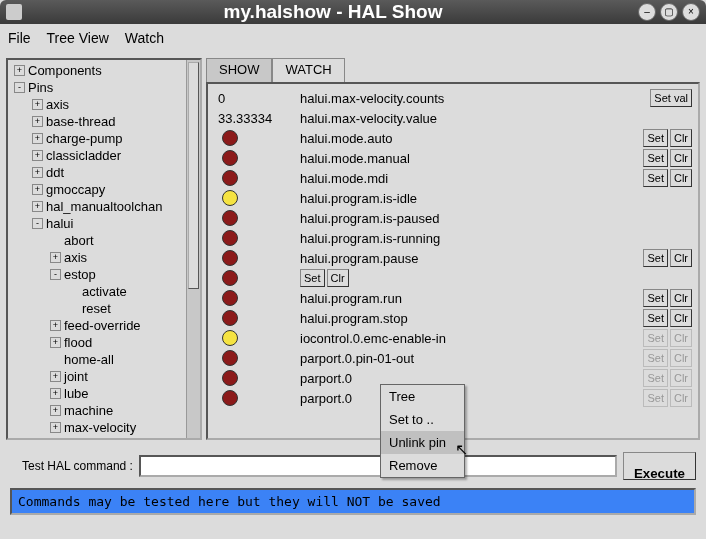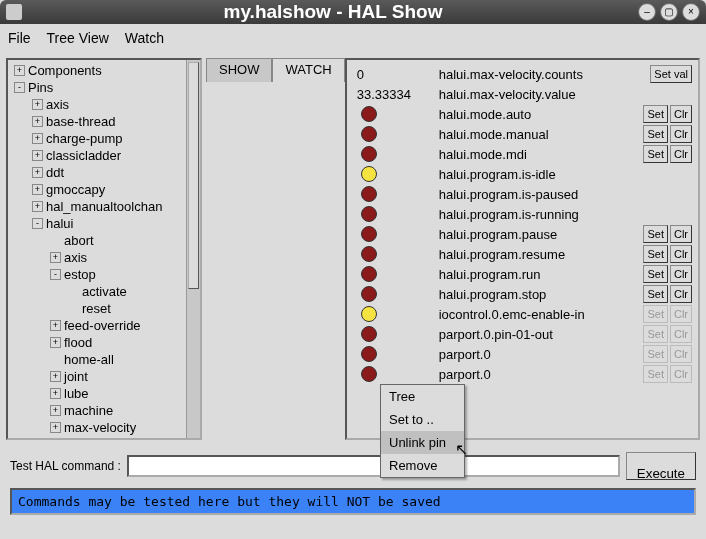--- a/index.html
+++ b/index.html
@@ -10,38 +10,38 @@
 .titlebar .ctl { display: flex; gap: 4px; margin-right: 6px; }
 .titlebar button { width: 18px; height: 18px; border-radius: 9px; border: 1px solid #666; background: #ddd; font-size: 10px; line-height: 1; cursor: pointer; padding: 0; }
 .menubar { background: #dcdcdc; height: 28px; display: flex; align-items: center; padding: 0 8px; gap: 16px; font-size: 14px; }
 .menubar span { cursor: pointer; }
 .content { display: flex; padding: 6px; gap: 4px; height: 394px; }
 .tree-panel { width: 196px; border: 2px inset #aaa; background: #dcdcdc; overflow: hidden; position: relative; }
 .tree { font-size: 13px; line-height: 17px; padding: 2px; white-space: nowrap; }
 .tree-row { display: flex; align-items: center; height: 17px; }
 .exp { width: 11px; height: 11px; border: 1px solid #888; display: inline-flex; align-items: center; justify-content: center; font-size: 9px; margin-right: 3px; background: #dcdcdc; cursor: pointer; }
 .conn { display: inline-block; height: 17px; }
-.right-panel { flex: 1; display: flex; flex-direction: row; }
+.right-panel { flex: 1; display: flex; flex-direction: column; }
 .tabs { display: flex; height: 24px; }
 .tab { padding: 3px 12px; border: 1px solid #888; background: #c8c8c8; font-size: 13px; cursor: pointer; border-bottom: none; }
 .tab.active { background: #dcdcdc; font-weight: normal; }
 .watch-area { flex: 1; border: 2px inset #aaa; background: #dcdcdc; padding: 4px 6px; overflow: hidden; position: relative; }
 .watch-row { display: flex; align-items: center; height: 20px; font-size: 13px; }
 .watch-val { width: 86px; padding-left: 4px; }
 .watch-name { flex: 1; }
 .watch-btns { display: flex; gap: 2px; }
 .watch-btns button { font-size: 11px; border: 1px outset #888; background: #dcdcdc; padding: 0 3px; cursor: pointer; height: 18px; }
 .watch-btns button.dis { color: #999; border: 1px solid #bbb; }
 .dot { width: 16px; height: 16px; border-radius: 8px; border: 1px solid #333; margin-left: 4px; }
 .red { background: #8b1a1a; }
 .yellow { background: #f5e342; }
 .footer { padding: 6px 10px; }
-.cmd-row { display: flex; align-items: center; gap: 6px; margin-bottom: 8px; }
+.cmd-row { display: flex; align-items: center; gap: 6px; margin-bottom: 8px; margin-left: 12px; }
 .cmd-row input { flex: 1; height: 22px; border: 2px inset #aaa; background: #fff; font-family: monospace; padding: 0 4px; }
-.cmd-row button { height: 24px; padding: 13px 10px; border: 1px outset #888; background: #dcdcdc; cursor: pointer; }
+.cmd-row button { height: 24px; padding: 13px 10px; border: 1px outset #888; background: #dcdcdc; cursor: pointer; font-weight: bold; }
 .status { border: 2px inset #aaa; background: #3b82f6; padding: 4px 6px; font-family: monospace; font-size: 13px; }
 .ctx { position: absolute; left: 380px; top: 384px; background: #dcdcdc; border: 1px solid #666; box-shadow: 2px 2px 2px rgba(0,0,0,.3); z-index: 10; }
 .ctx div { padding: 4px 18px 4px 8px; font-size: 13px; cursor: pointer; }
 .ctx div.hov { background: #c0c0c0; }
 .cursor { position: absolute; left: 455px; top: 440px; z-index: 11; font-size: 16px; pointer-events: none; }
 .scrollbar { position: absolute; right: 0; top: 0; bottom: 0; width: 14px; background: #c8c8c8; border-left: 1px solid #999; }
 .scrollbar .thumb { position: absolute; left: 1px; right: 1px; top: 2px; height: 60%; background: #dcdcdc; border: 1px outset #aaa; }
 </style>
 </head>
 <body>
@@ -257,21 +257,20 @@
             <div class="watch-name">halui.program.pause</div>
             <div class="watch-btns">
               <button>Set</button>
               <button>Clr</button>
             </div>
           </div>
           <div class="watch-row">
             <div class="watch-val">
               <div class="dot red"></div>
             </div>
-            <div class="watch-name">halui.program.resume</div>
             <div class="watch-btns">
               <button>Set</button>
               <button>Clr</button>
             </div>
           </div>
           <div class="watch-row">
             <div class="watch-val">
               <div class="dot red"></div>
             </div>
             <div class="watch-name">halui.program.run</div>

